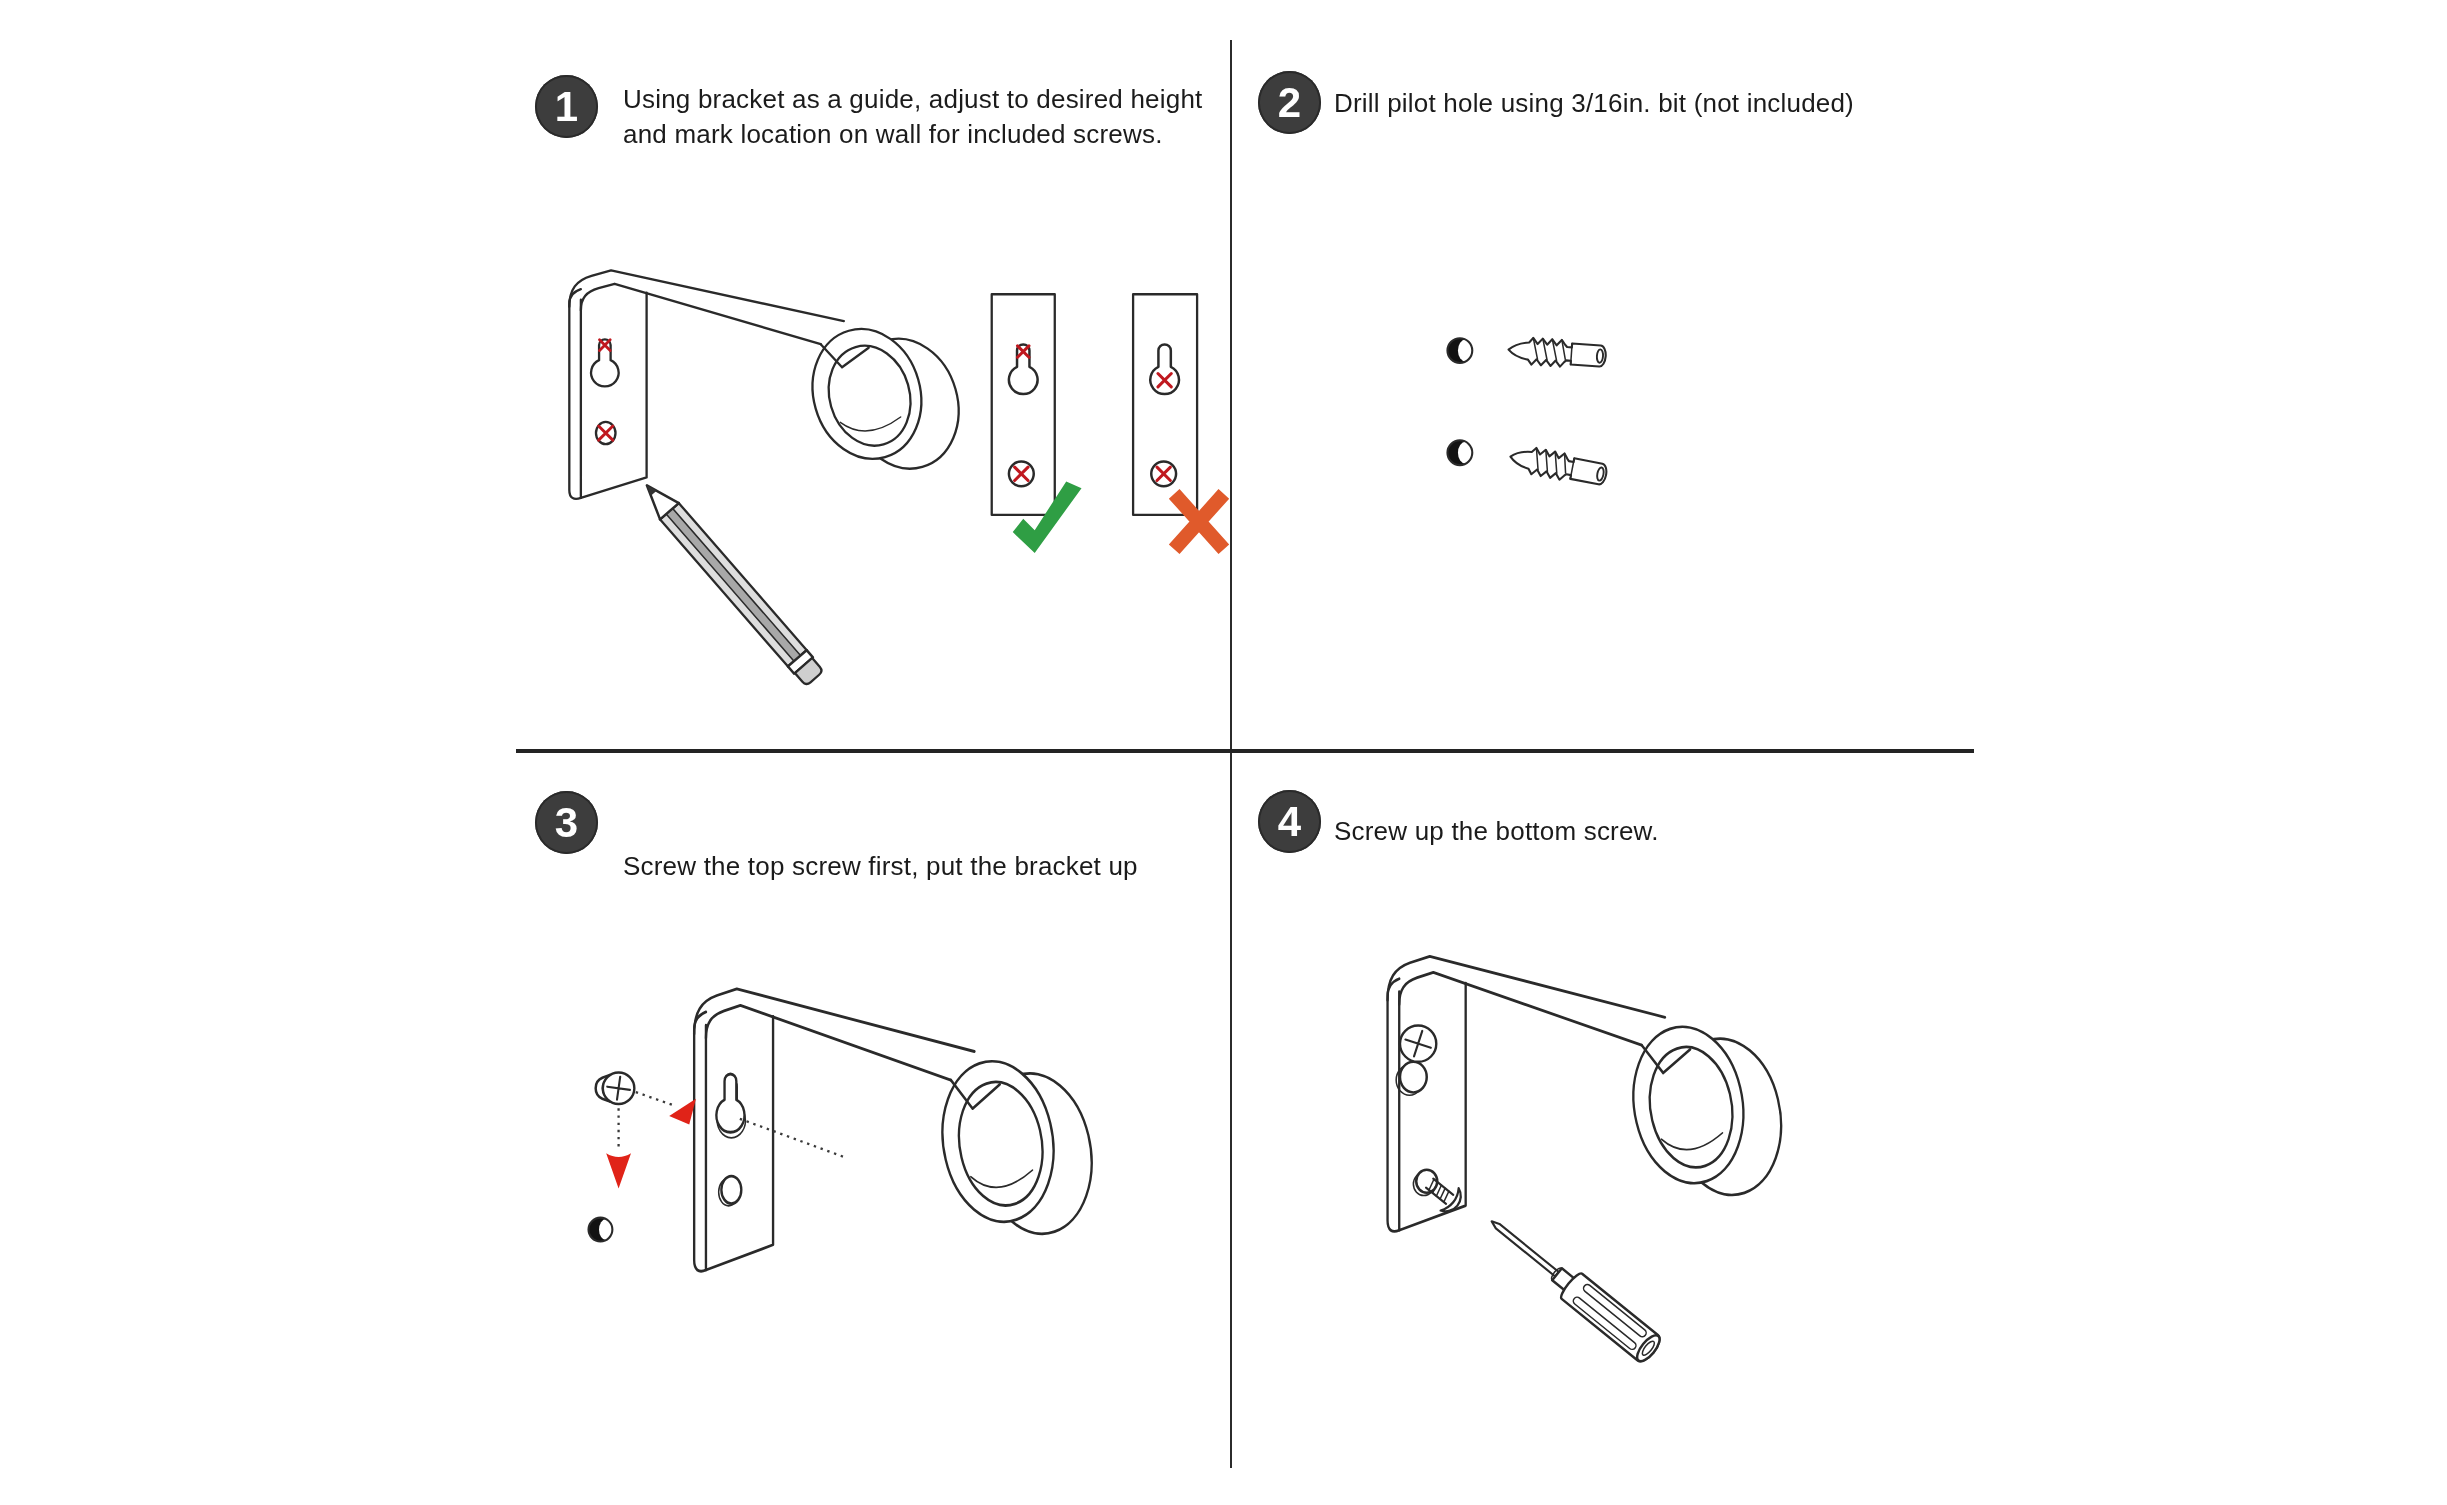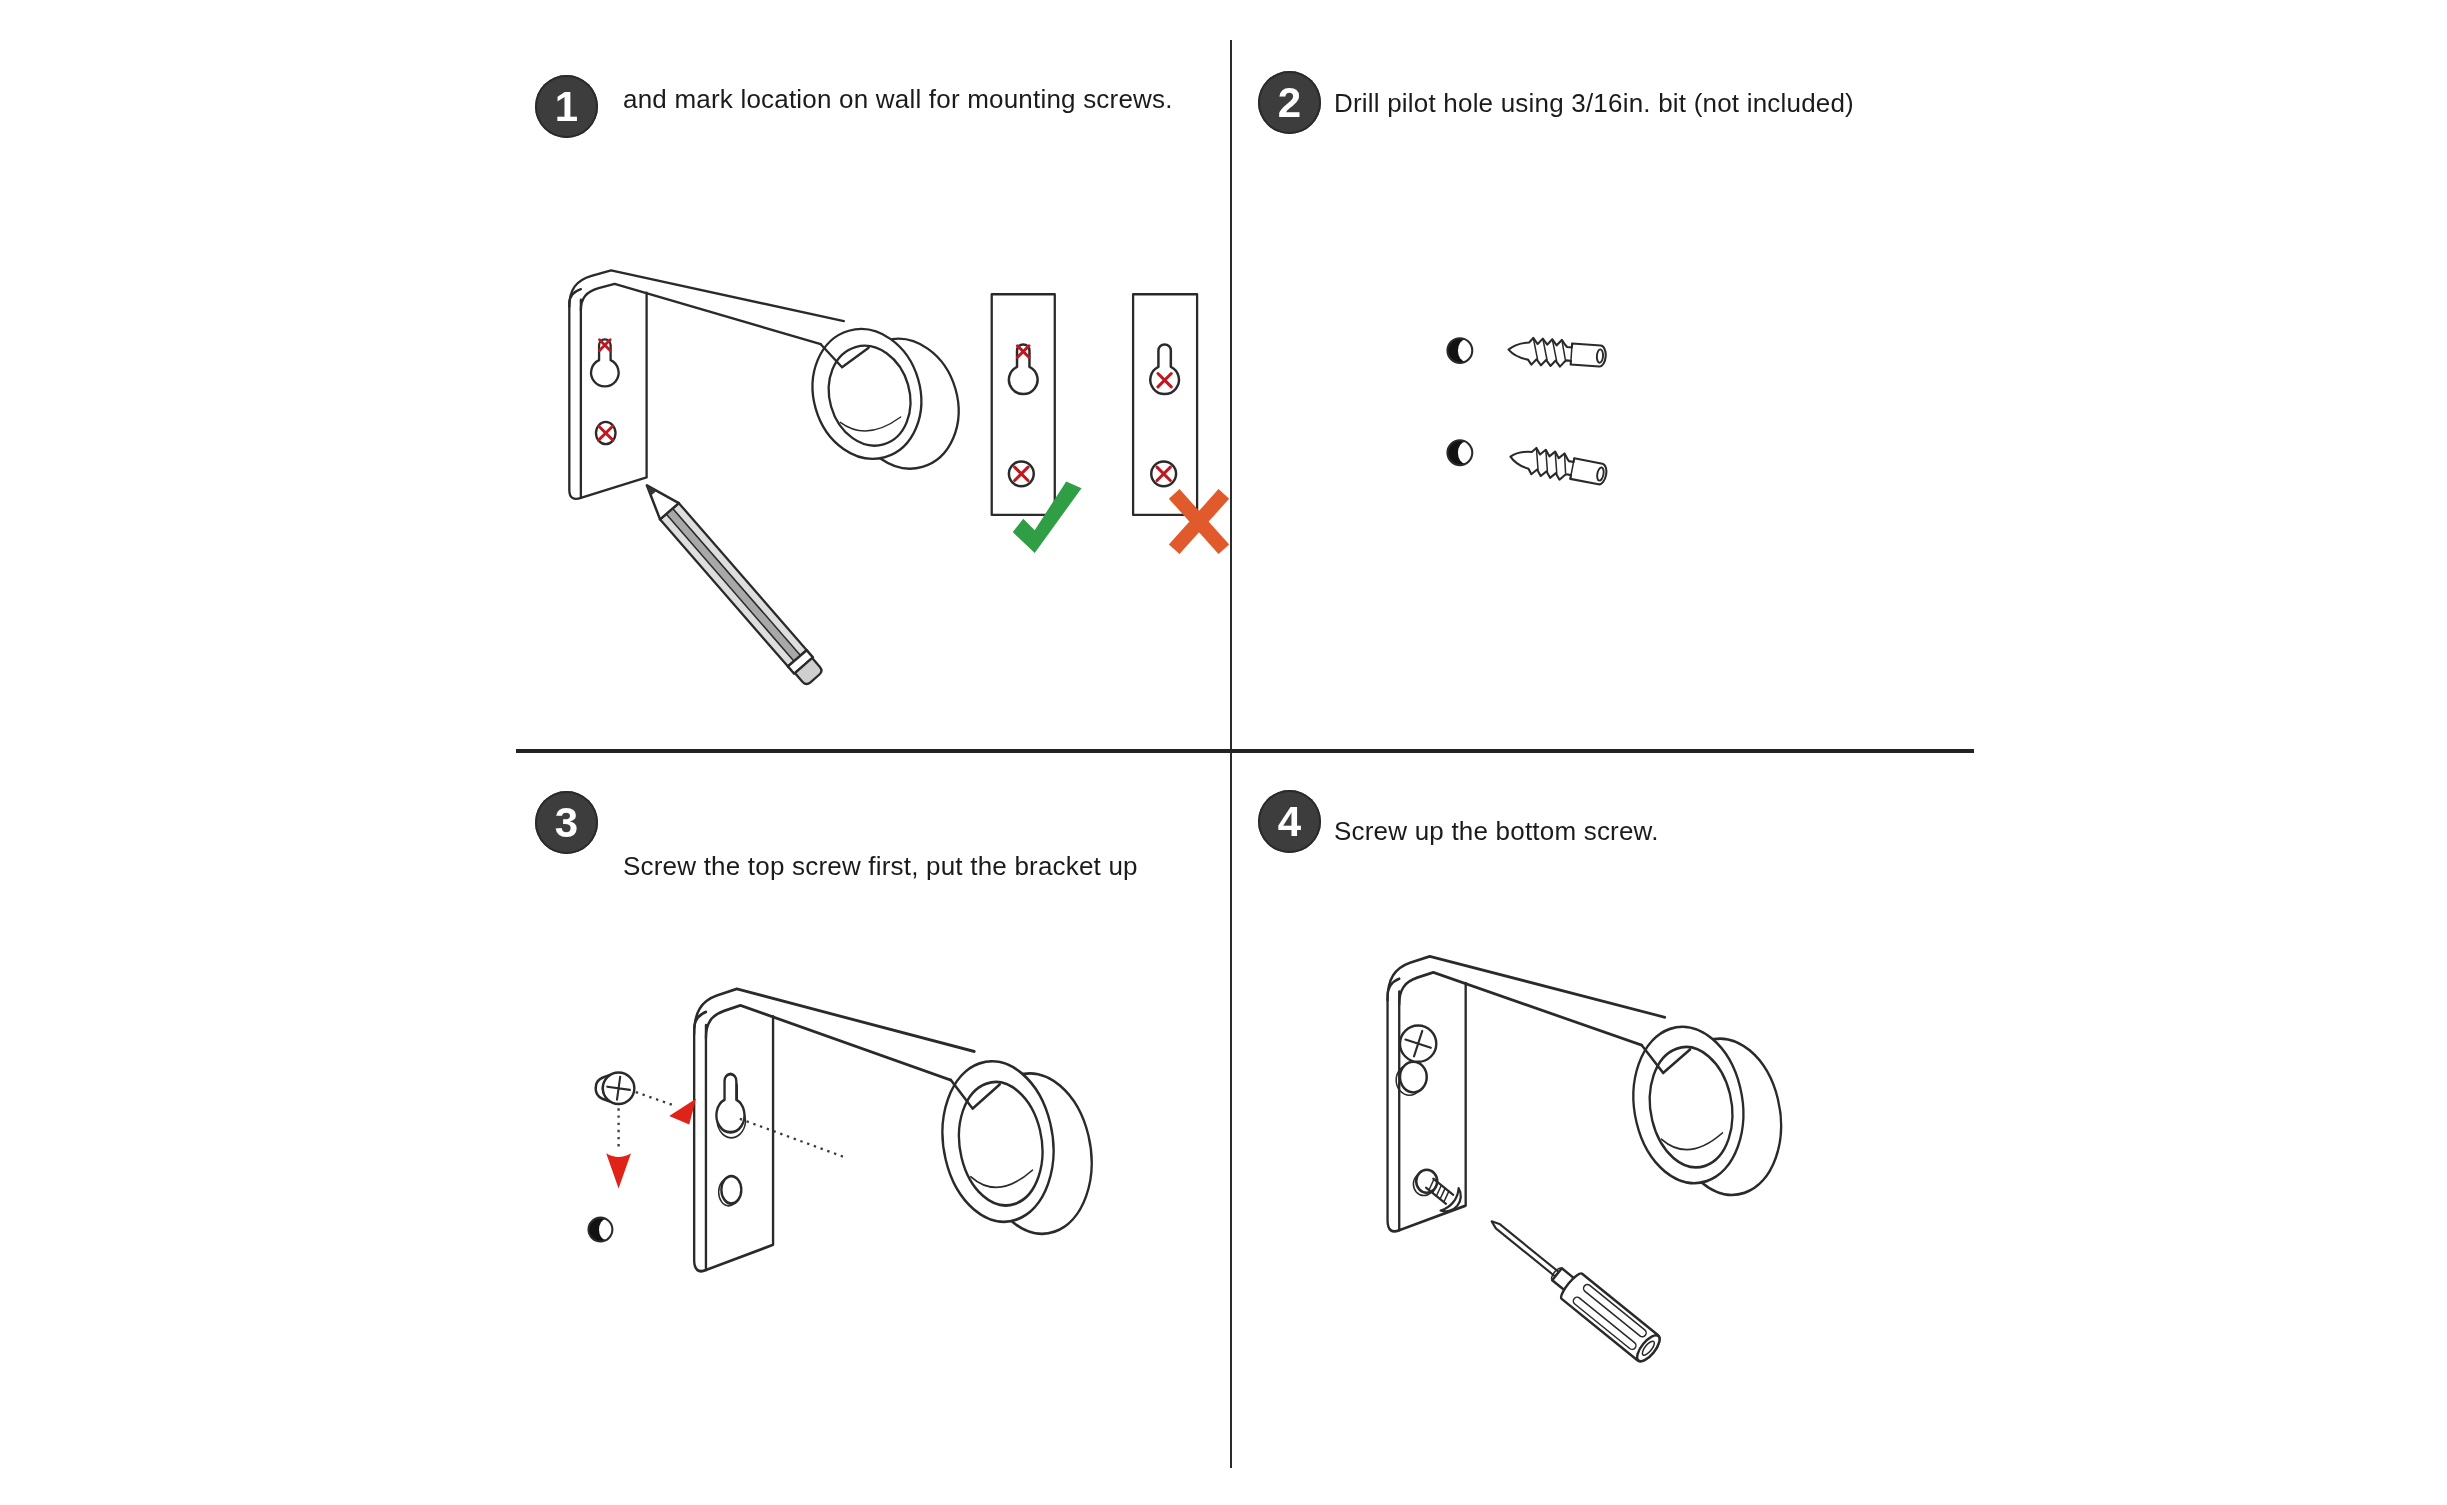--- a/index.html
+++ b/index.html
@@ -40,21 +40,22 @@
       <span>2</span>
     </div>
   <div class="badge b3">
       <span>3</span>
     </div>
   <div class="badge b4">
       <span>4</span>
     </div>
 
   <div class="instr t1">
-    <div>and mark location on wall for mounting screws.</div>
+    <div>Using bracket as a guide, adjust to desired height</div>
+    <div>and mark location on wall for included screws.</div>
   </div>
   <div class="instr t2">
     <div>Drill pilot hole using 3/16in. bit (not included)</div>
   </div>
   <div class="instr t3">
     <div>Screw the top screw first, put the bracket up</div>
   </div>
   <div class="instr t4">
     <div>Screw up the bottom screw.</div>
     <div></div>

